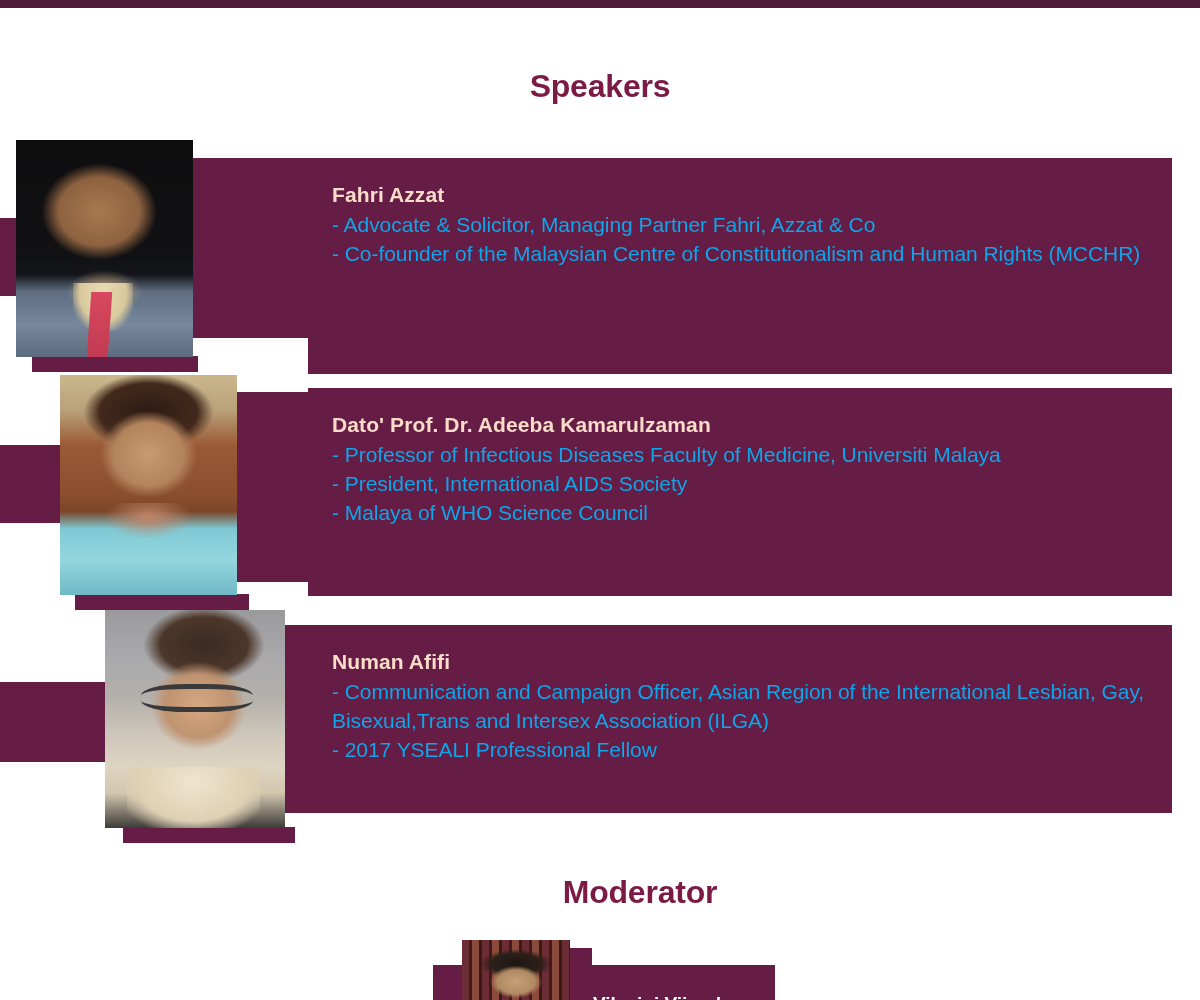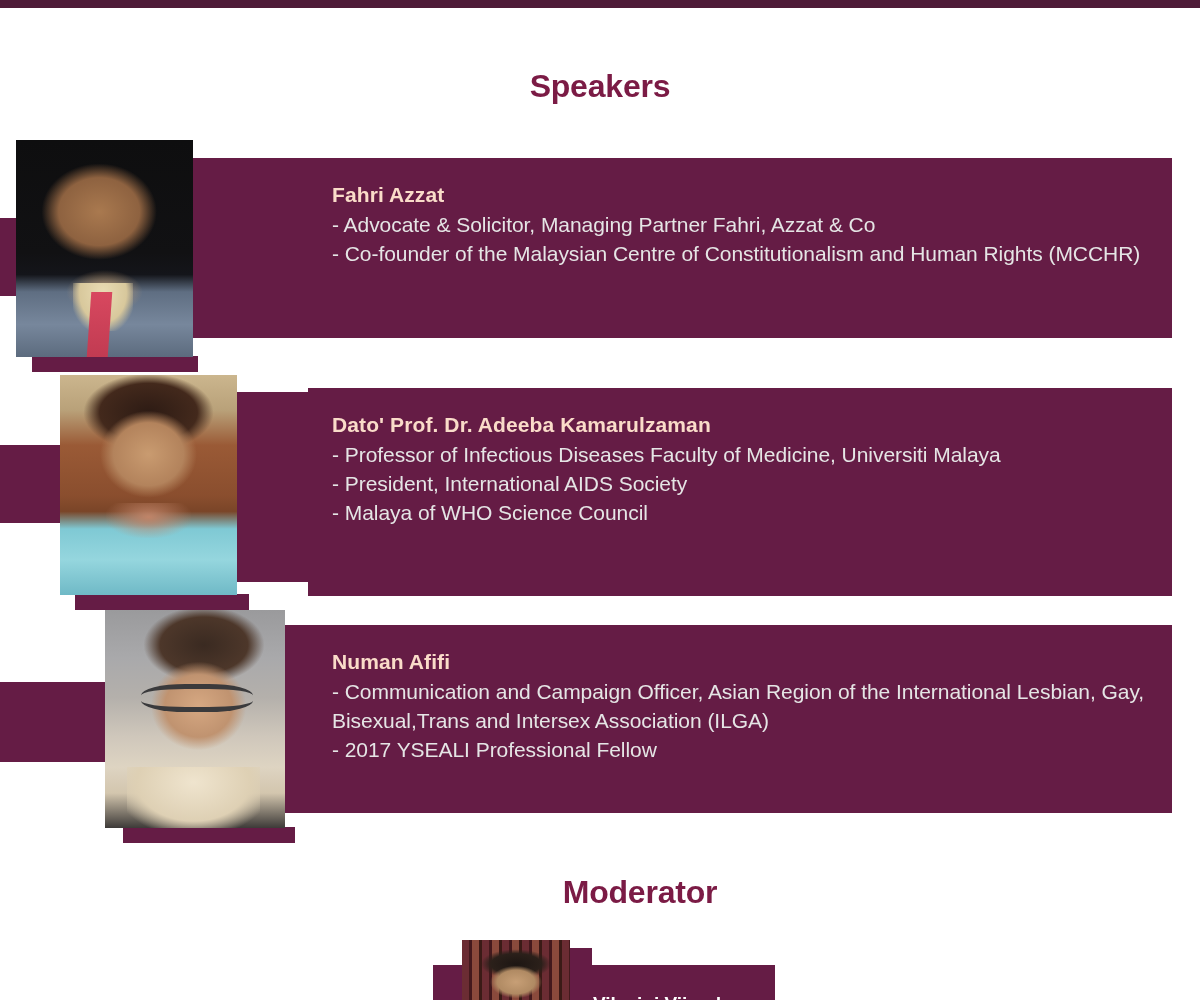--- a/index.html
+++ b/index.html
@@ -167,21 +167,21 @@
     font-weight: bold;
     font-size: 21px;
     line-height: 29px;
     margin-bottom: 1px;
     color: #FADCC9;
     letter-spacing: 0.1px;
   }
   .panel .pline {
     font-size: 21px;
     line-height: 29px;
-    color: #e5e5e5;
+    color: #0ea5e9;
     letter-spacing: -0.05px;
     white-space: pre-wrap;
   }
 
   
   .mod-panel {
     position: absolute;
     background: #651C45;
   }
   .mod-name {
@@ -206,21 +206,21 @@
   <div class="accent" style="left:192px; top:158px; width:130px; height:180px;"></div>
 
   <div class="accent" style="left:0px; top:218px; width:34px; height:78px;"></div>
 
   <div class="accent" style="left:32px; top:356px; width:166px; height:16px;"></div>
 
   <div class="photo ph1" style="left:16px; top:140px; width:177px; height:217px;">
     <div class="ph-inner"></div>
   </div>
 
-  <div class="panel" style="left:308px; top:158px; width:864px; height:180px;">
+  <div class="panel" style="left:308px; top:158px; width:864px; height:216px;">
     <div class="panel-inner">
       <div class="pname">Fahri Azzat</div>
       <div class="pline">- Advocate &amp; Solicitor, Managing Partner Fahri, Azzat &amp; Co</div>
       <div class="pline">- Co-founder of the Malaysian Centre of Constitutionalism and Human Rights (MCCHR)</div>
     </div>
   </div>
 
   <div class="accent" style="left:237px; top:392px; width:86px; height:190px;"></div>
   <div class="accent" style="left:0px; top:445px; width:76px; height:78px;"></div>
   <div class="accent" style="left:75px; top:594px; width:174px; height:16px;"></div>

